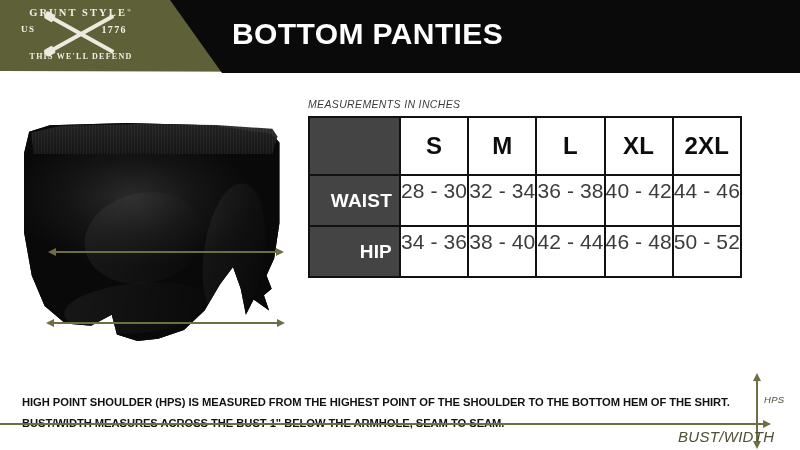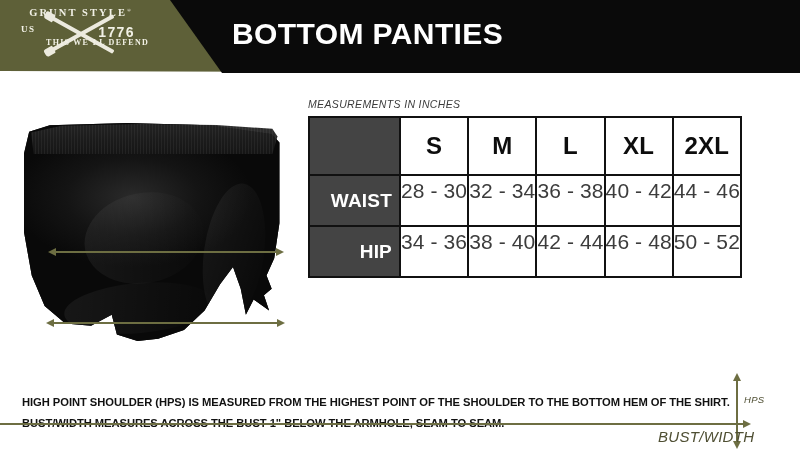--- a/index.html
+++ b/index.html
@@ -64,45 +64,44 @@
   #logo-us {
     position: absolute;
     left: 8px; top: 20px;
     font-size: 9px;
     font-weight: bold;
     letter-spacing: 1.4px;
     font-family: "Liberation Serif", serif;
   }
   #logo-year {
     position: absolute;
-    right: 14px; top: 20px;
-    font-size: 14px;
+    right: 22px; top: 20px;
+    font-size: 10px;
     font-weight: bold;
     letter-spacing: 1.4px;
-    font-family: Liberation Sans, sans-serif;
+    font-family: Liberation Serif, serif;
   }
   #logo-gs {
     position: absolute;
     left: 0; top: 27px;
     width: 136px;
     font-size: 17px;
     font-weight: bold;
     letter-spacing: 1.5px;
     font-family: "Liberation Serif", serif;
   }
   #logo-motto {
     position: absolute;
-    left: 0; top: 34px;
+    left: 0; top: 48px;
     width: 136px;
     font-size: 8px;
     font-weight: bold;
     letter-spacing: 1.25px;
     font-family: "Liberation Serif", serif;
     white-space: nowrap;
-    text-align: right;
   }
   
   .rifle {
     position: absolute;
     height: 4px;
     width: 74px;
     background: #eceade;
     top: 28px;
     left: 31px;
     border-radius: 1px;
@@ -259,21 +258,21 @@
     font-weight: bold;
     color: #111111;
     letter-spacing: -0.05px;
     margin-bottom: 9px;
     white-space: nowrap;
   }
 
   
   #legend {
     position: absolute;
-    left: 652px; top: 378px;
+    left: 672px; top: 378px;
     width: 122px; height: 68px;
   }
   #legend-vline {
     position: absolute;
     left: 84px; top: 2px;
     width: 2px; height: 62px;
     background: #6d6e42;
   }
   #legend-vline::before {
     content: "";

